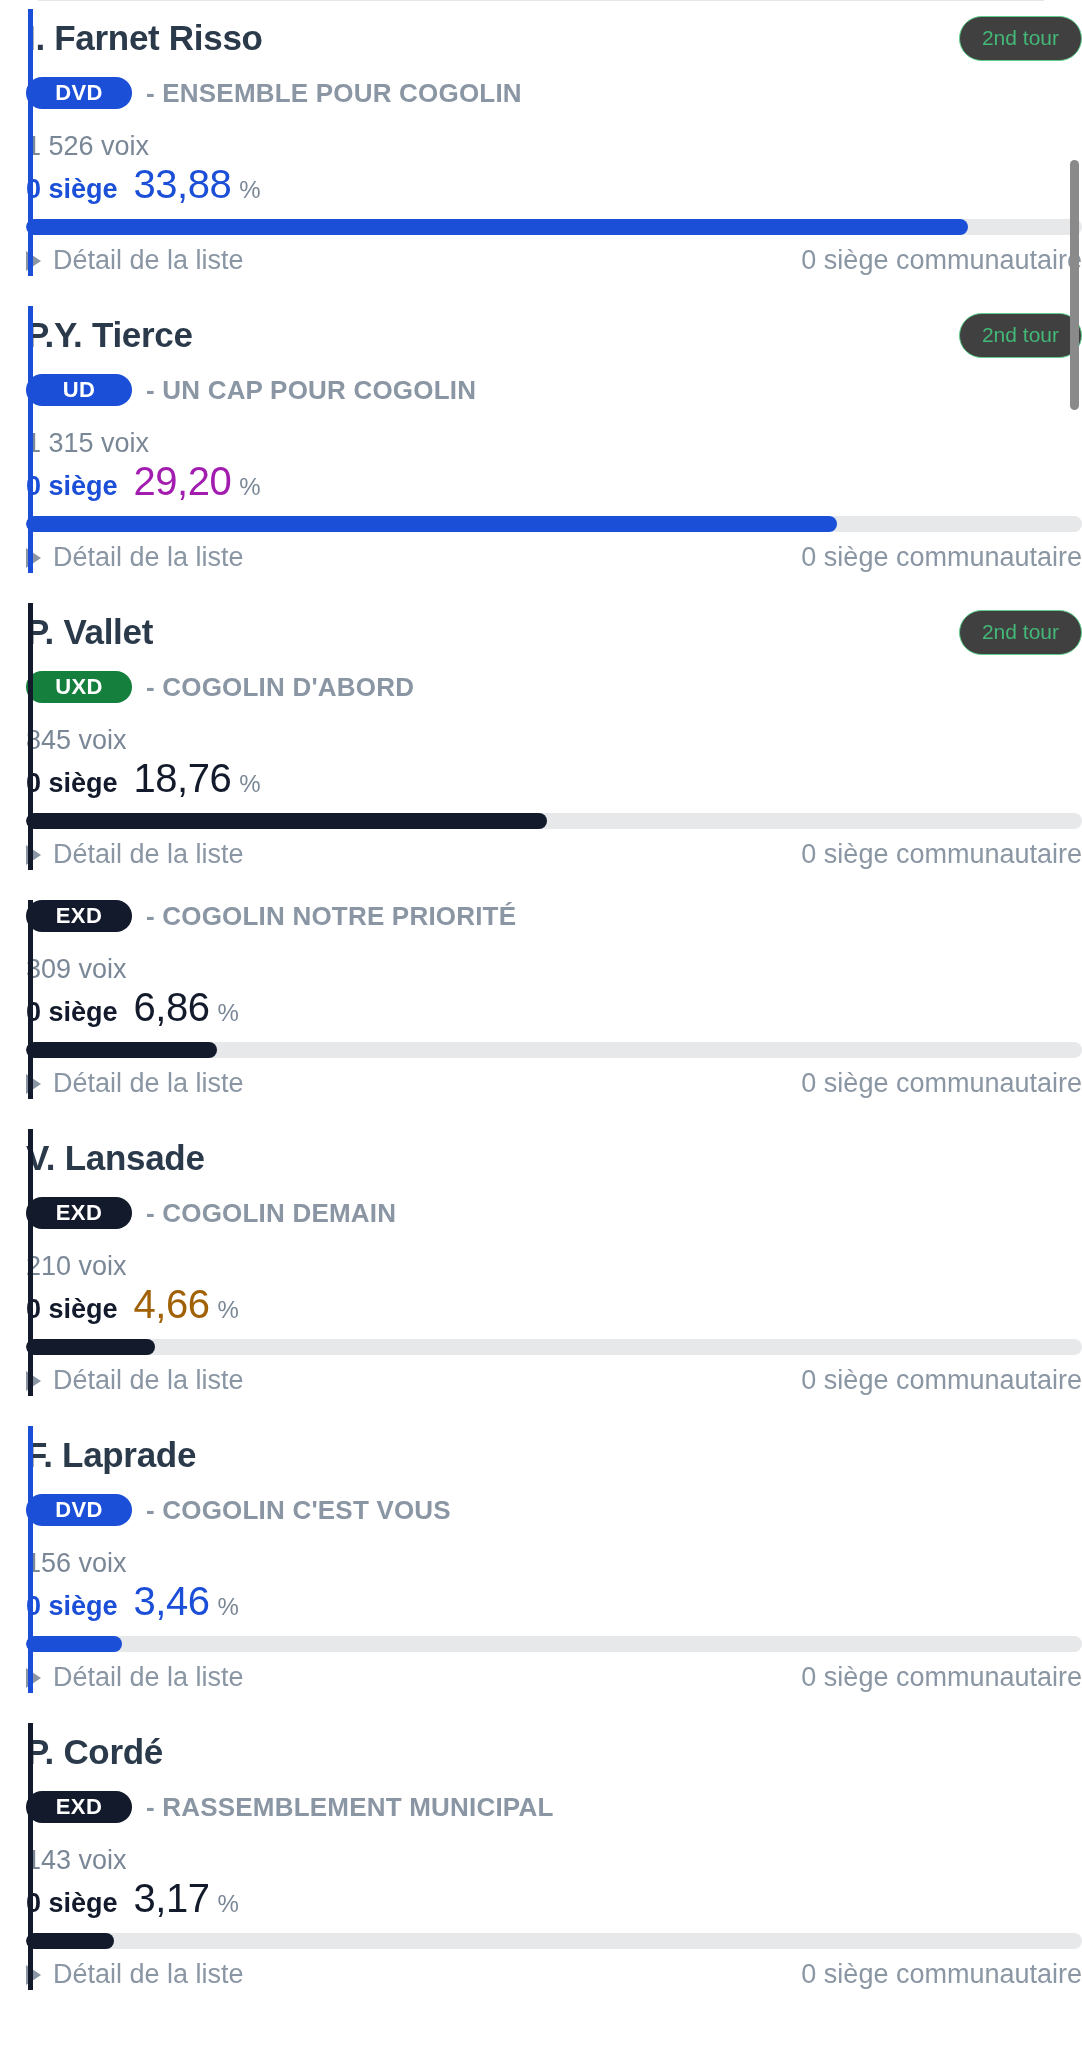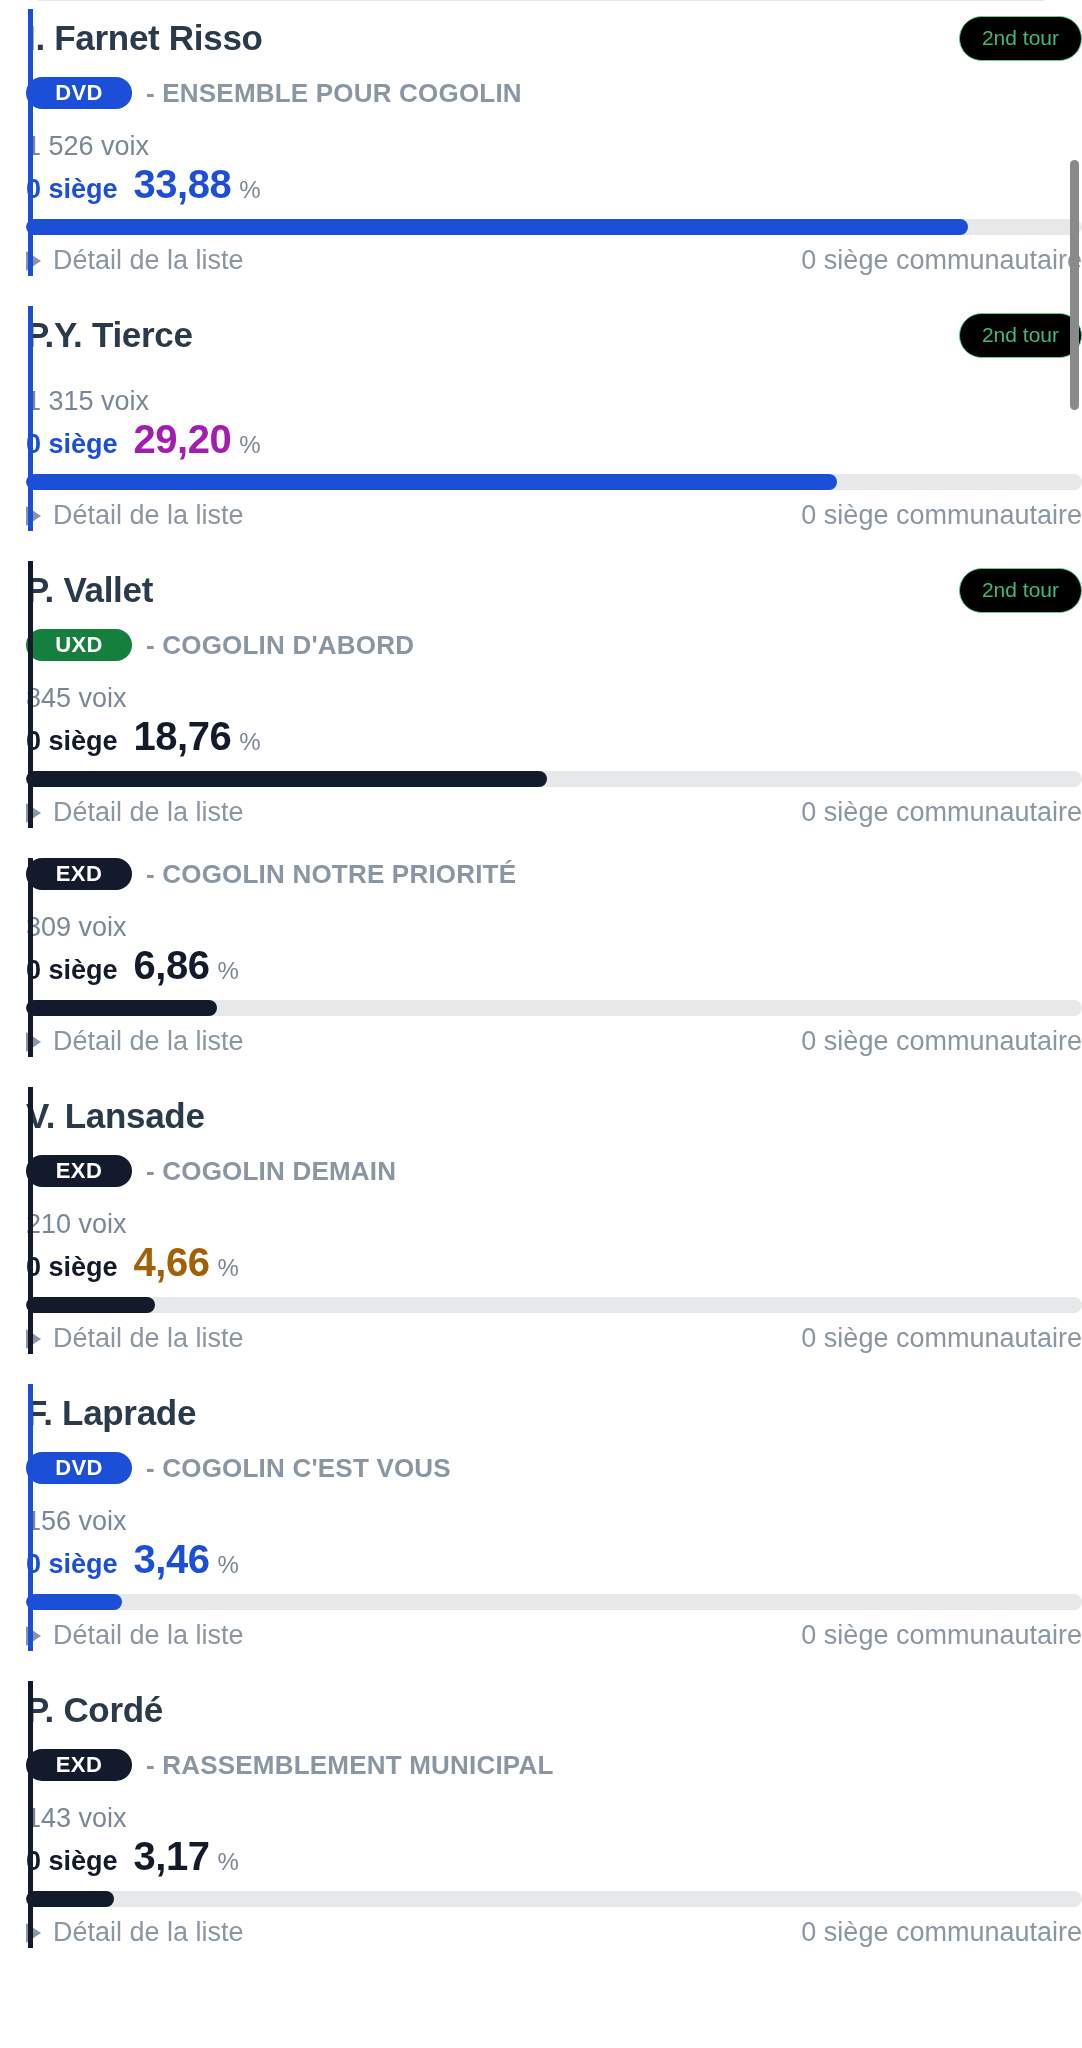--- a/index.html
+++ b/index.html
@@ -53,21 +53,21 @@
     line-height: 1.1;
     white-space: nowrap;
   }
 
   .tour-badge {
     border: 1.5px solid #5fcf8d;
     color: #43b877;
     border-radius: 24px;
     font-size: 21px;
     padding: 9px 22px 10px 22px;
-    background: #000000;
+    background: #404040;
     white-space: nowrap;
     font-weight: normal;
   }
 
   .row-party {
     display: flex;
     align-items: center;
     padding-left: 26px;
     margin-top: 10px;
   }
@@ -118,21 +118,21 @@
     white-space: nowrap;
   }
 
   .seats {
     font-size: 27px;
     font-weight: bold;
   }
 
   .pct {
     font-size: 40px;
-    font-weight: bold;
+    font-weight: normal;
     letter-spacing: -0.5px;
   }
 
   .pct-sign {
     font-size: 24px;
     color: #7a8796;
     font-weight: normal;
     margin-left: -8px;
   }
 
@@ -240,20 +240,24 @@
       </span>
       <span class="comm-seats">0 siège communautaire</span>
     </div>
   </div>
     <div class="result-card">
     <div class="accent-bar" style="background: rgb(27, 79, 216);"></div>
     <div class="row-top">
       <div class="cand-name">P.Y. Tierce</div>
       <div class="tour-badge">2nd tour</div>
     </div>
+    <div class="row-party">
+      <span class="party-chip" style="background: rgb(27, 79, 216);">UD</span>
+      <span class="party-list">- UN CAP POUR COGOLIN</span>
+    </div>
     <div class="row-stats">
       <span class="voices">1 315 voix</span>
       <span class="right-stats">
         <span class="seats" style="color: rgb(27, 79, 216);">0 siège</span>
         <span class="pct" style="color: #a21caf;">29,20</span>
         <span class="pct-sign">%</span>
       </span>
     </div>
     <div class="bar-track">
       <div class="bar-fill" style="background: rgb(27, 79, 216); width: 76.8421%;"></div>

